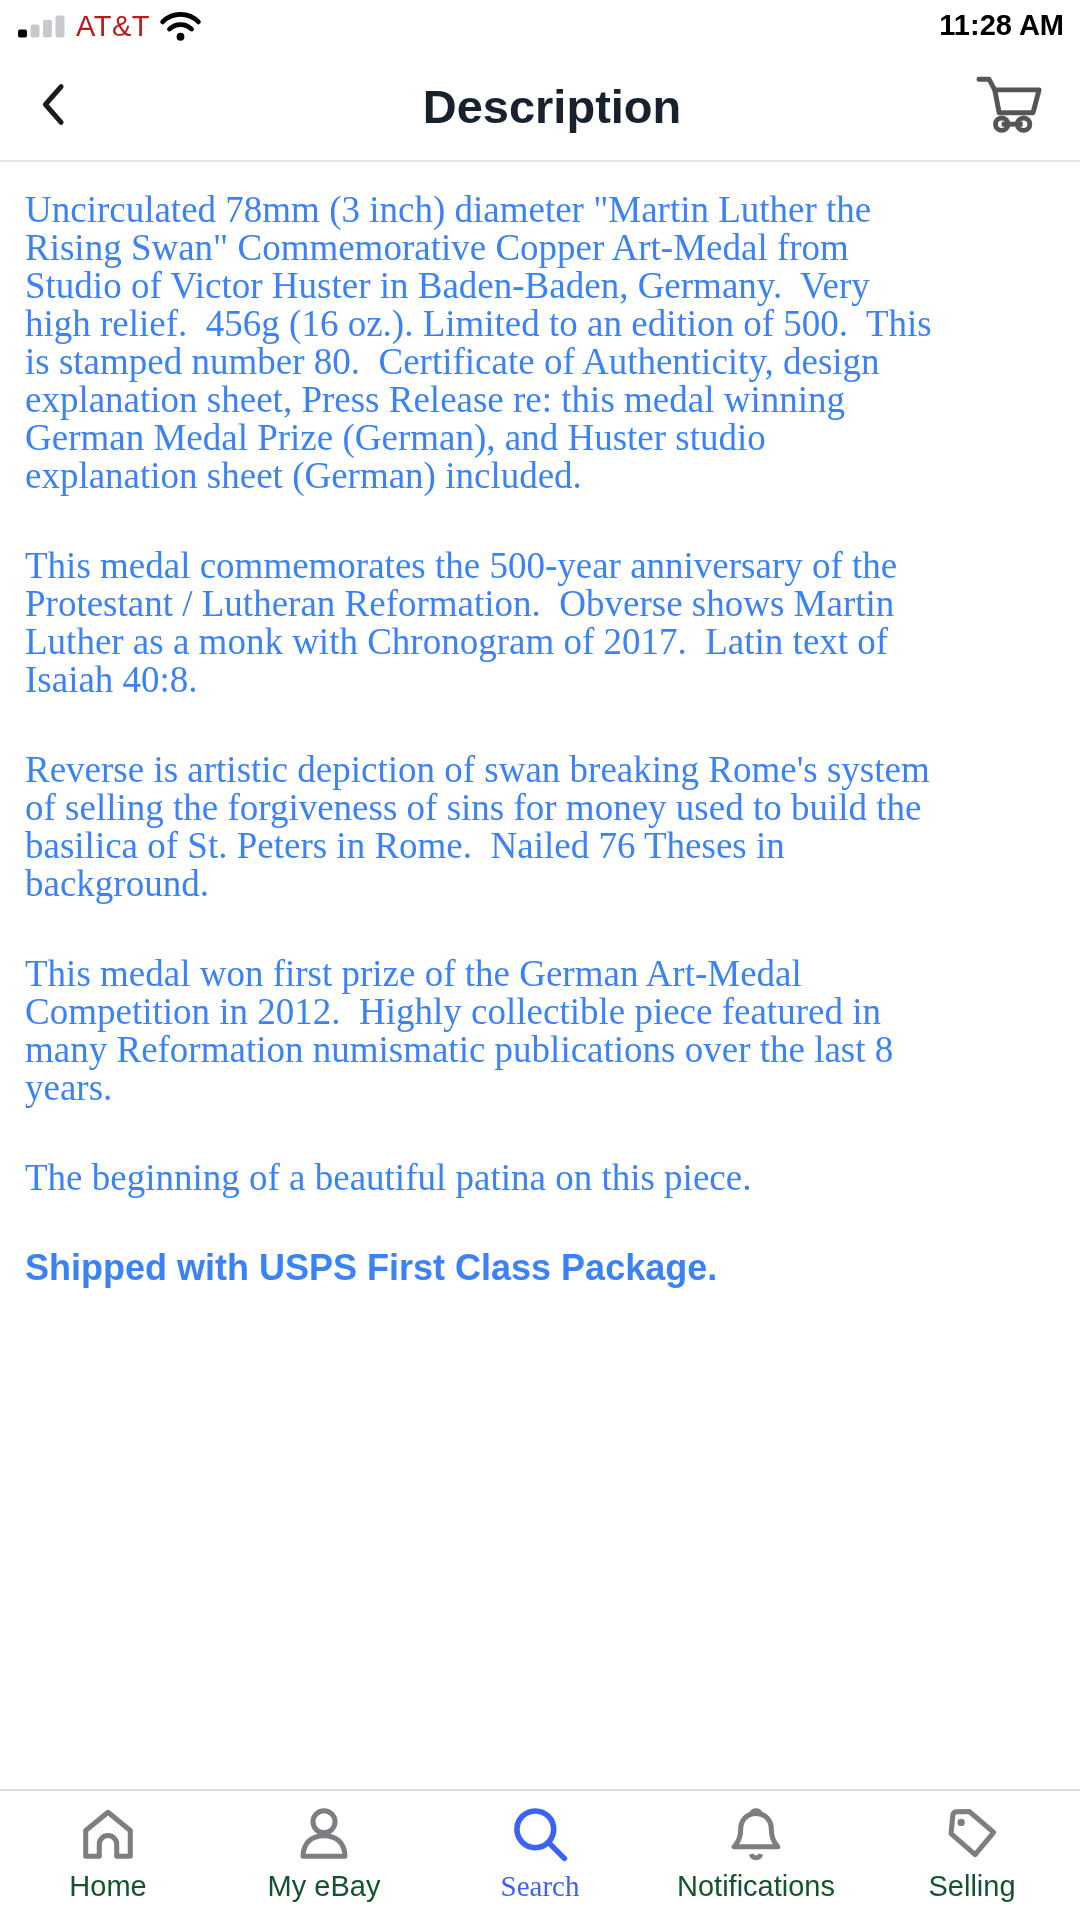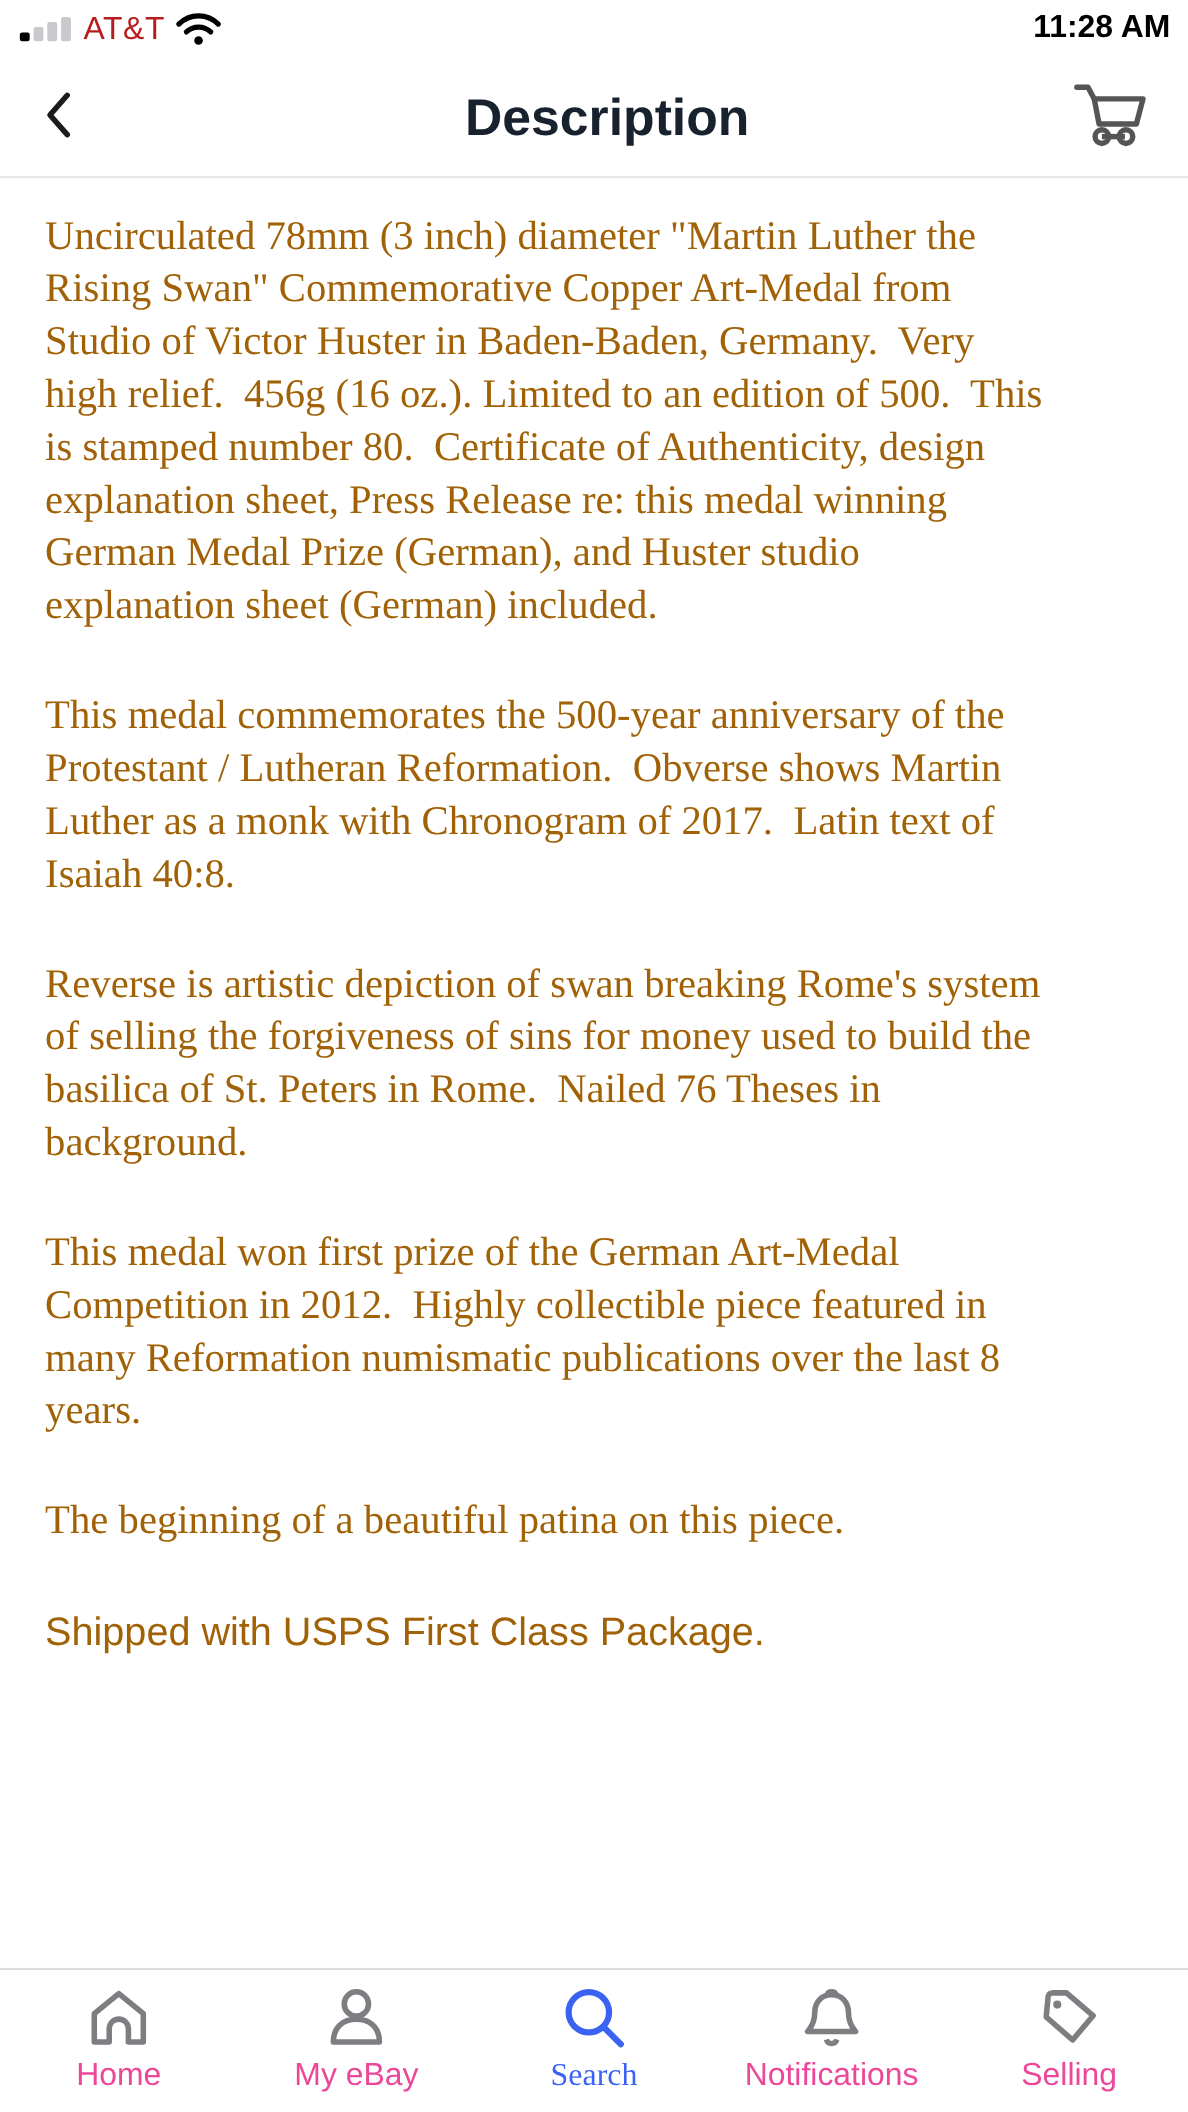--- a/index.html
+++ b/index.html
@@ -20,29 +20,29 @@
   .nav-title{position:absolute;left:0;right:0;top:50%;transform:translateY(-50%);margin:0;
              text-align:center;font-size:47px;font-weight:700;color:#18222e;padding-left:24px;}
   .back-btn{position:absolute;left:36px;top:50%;transform:translateY(-50%);
             background:none;border:none;padding:4px;cursor:pointer;}
   .cart-btn{position:absolute;right:34px;top:50%;transform:translateY(-50%);
             background:none;border:none;padding:2px;cursor:pointer;}
 
   
   .content{position:absolute;top:191px;left:25px;right:12px;bottom:140px;overflow:hidden;}
   .para{white-space:pre;font-family:"Liberation Serif","DejaVu Serif",serif;
-        font-size:37px;line-height:48px;color:#a16207;margin:0 0 52px 16px;}
-  .para.sans{font-family:"Liberation Sans","DejaVu Sans",sans-serif;font-size:36px;}
+        font-size:37px;line-height:38px;color:#3b82f6;margin:0 0 52px 0;}
+  .para.sans{font-family:"Liberation Sans","DejaVu Sans",sans-serif;font-size:36px;font-weight:bold;}
 
   
   .tab-bar{position:absolute;left:0;right:0;top:1789px;bottom:0;background:#fff;
            border-top:2px solid #dcdcdc;display:flex;}
   .tab{flex:1 1 0;display:flex;flex-direction:column;align-items:center;
        padding-top:13px;gap:6px;color:#7e7e82;background:none;border:none;cursor:pointer;}
-  .tab .tab-label{font-size:29px;color:#ec4899;}
+  .tab .tab-label{font-size:29px;color:#14532d;}
   .tab.active{color:#3b63f3;font-family:Liberation Serif, serif;}
   .tab.active .tab-label{color:#3b63f3;}
   .tab svg{display:block;}
   svg{overflow:visible;}
 </style>
 </head>
 <body>
 
 <div class="screen">
 

